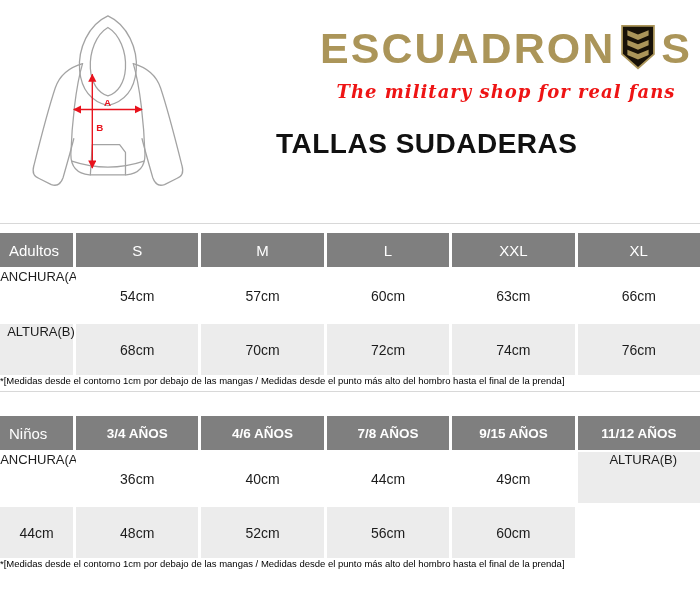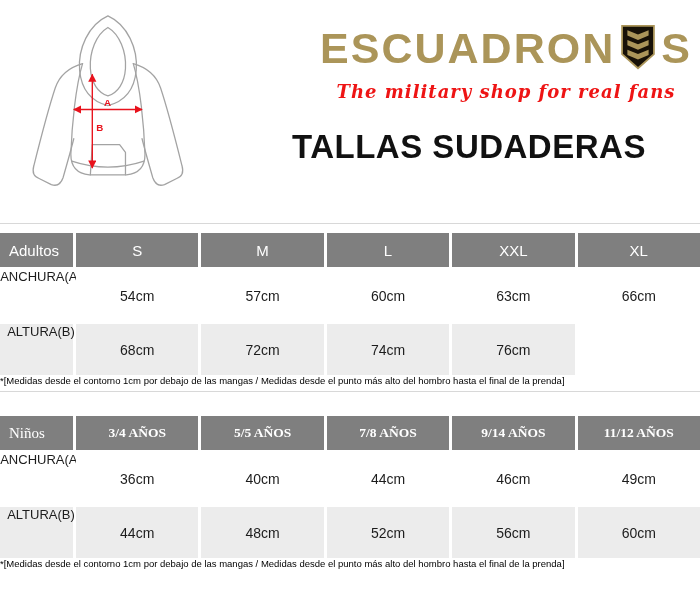--- a/index.html
+++ b/index.html
@@ -9,31 +9,31 @@
 
   
   .header-area { position: relative; height: 223px; }
   .hoodie { position: absolute; left: 22px; top: 8px; width: 205px; height: 200px; }
   .brand { position: absolute; left: 306px; top: 26px; width: 400px; text-align: center; }
   .logo-row { display: flex; align-items: center; justify-content: center; gap: 5px; }
   .logo-text { color: #ab9559; font-weight: 800; font-size: 43px; letter-spacing: 2px; line-height: 1; }
   .badge { width: 36px; height: 46px; margin-top: -2px; }
   .tagline { margin-top: 11px; font-family: "DejaVu Serif", serif; font-style: italic; font-weight: bold;
              font-size: 18px; color: #ee1414; letter-spacing: 1px; }
-  .title { position: absolute; left: 292px; top: 128px; font-size: 33px; font-weight: bold; color: #111;
+  .title { position: absolute; left: 276px; top: 128px; font-size: 28px; font-weight: bold; color: #111;
            letter-spacing: 0.5px; font-family: "Liberation Sans", sans-serif; }
 
   
   .section { border-top: 1px solid #d8d8d8; padding: 9px 0 4px 0; }
   .section.kids { margin-top: 1px; padding-top: 24px; }
   .stable { display: grid; grid-template-columns: 73px repeat(5, 1fr); column-gap: 3px; row-gap: 2px; width: 700px; }
   .h { background: #7f7f7f; color: #ffffff; height: 34px; display: flex; align-items: center;
        justify-content: center; font-size: 15px; }
   .h.corner { justify-content: flex-start; padding-left: 9px; }
-  .kids .h { font-size: 13.5px; font-weight: bold; font-family: Liberation Serif, serif; }
+  .kids .h { font-size: 13.5px; font-weight: bold; }
   .kids .h.corner { font-weight: normal; font-size: 15px; }
   .c { height: 53px; display: flex; align-items: center; justify-content: center;
        font-size: 14px; color: #1c1c1c; background: #ffffff; }
   .c.alt { background: #ececec; height: 51px; }
   .c.label { flex-direction: row; align-items: flex-start; justify-content: center;
              padding-left: 9px; font-size: 13px; line-height: 1.3; }
   .footnote { font-size: 9.5px; color: #000; letter-spacing: 0; }
 </style>
 </head>
 <body>
@@ -99,44 +99,44 @@
       <div class="c">57cm</div>
       <div class="c">60cm</div>
       <div class="c">63cm</div>
       <div class="c">66cm</div>
 
       <div class="c alt label">
         <span>ALTURA</span>
         <span>(B)</span>
       </div>
       <div class="c alt">68cm</div>
+      <div class="c alt">70cm</div>
       <div class="c alt">72cm</div>
       <div class="c alt">74cm</div>
       <div class="c alt">76cm</div>
     </div>
     <div class="footnote">*[Medidas desde el contorno 1cm por debajo de las mangas / Medidas desde el punto más alto del hombro hasta el final de la prenda]</div>
   </div>
 
   <div class="section kids">
     <div class="stable">
       <div class="h corner">Niños</div>
       <div class="h">3/4 AÑOS</div>
-      <div class="h">5/5 AÑOS</div>
+      <div class="h">4/6 AÑOS</div>
       <div class="h">7/8 AÑOS</div>
-      <div class="h">9/14 AÑOS</div>
+      <div class="h">9/15 AÑOS</div>
       <div class="h">11/12 AÑOS</div>
 
       <div class="c label">
         <span>ANCHURA</span>
         <span>(A)</span>
       </div>
       <div class="c">36cm</div>
       <div class="c">40cm</div>
       <div class="c">44cm</div>
-      <div class="c">46cm</div>
       <div class="c">49cm</div>
 
       <div class="c alt label">
         <span>ALTURA</span>
         <span>(B)</span>
       </div>
       <div class="c alt">44cm</div>
       <div class="c alt">48cm</div>
       <div class="c alt">52cm</div>
       <div class="c alt">56cm</div>

